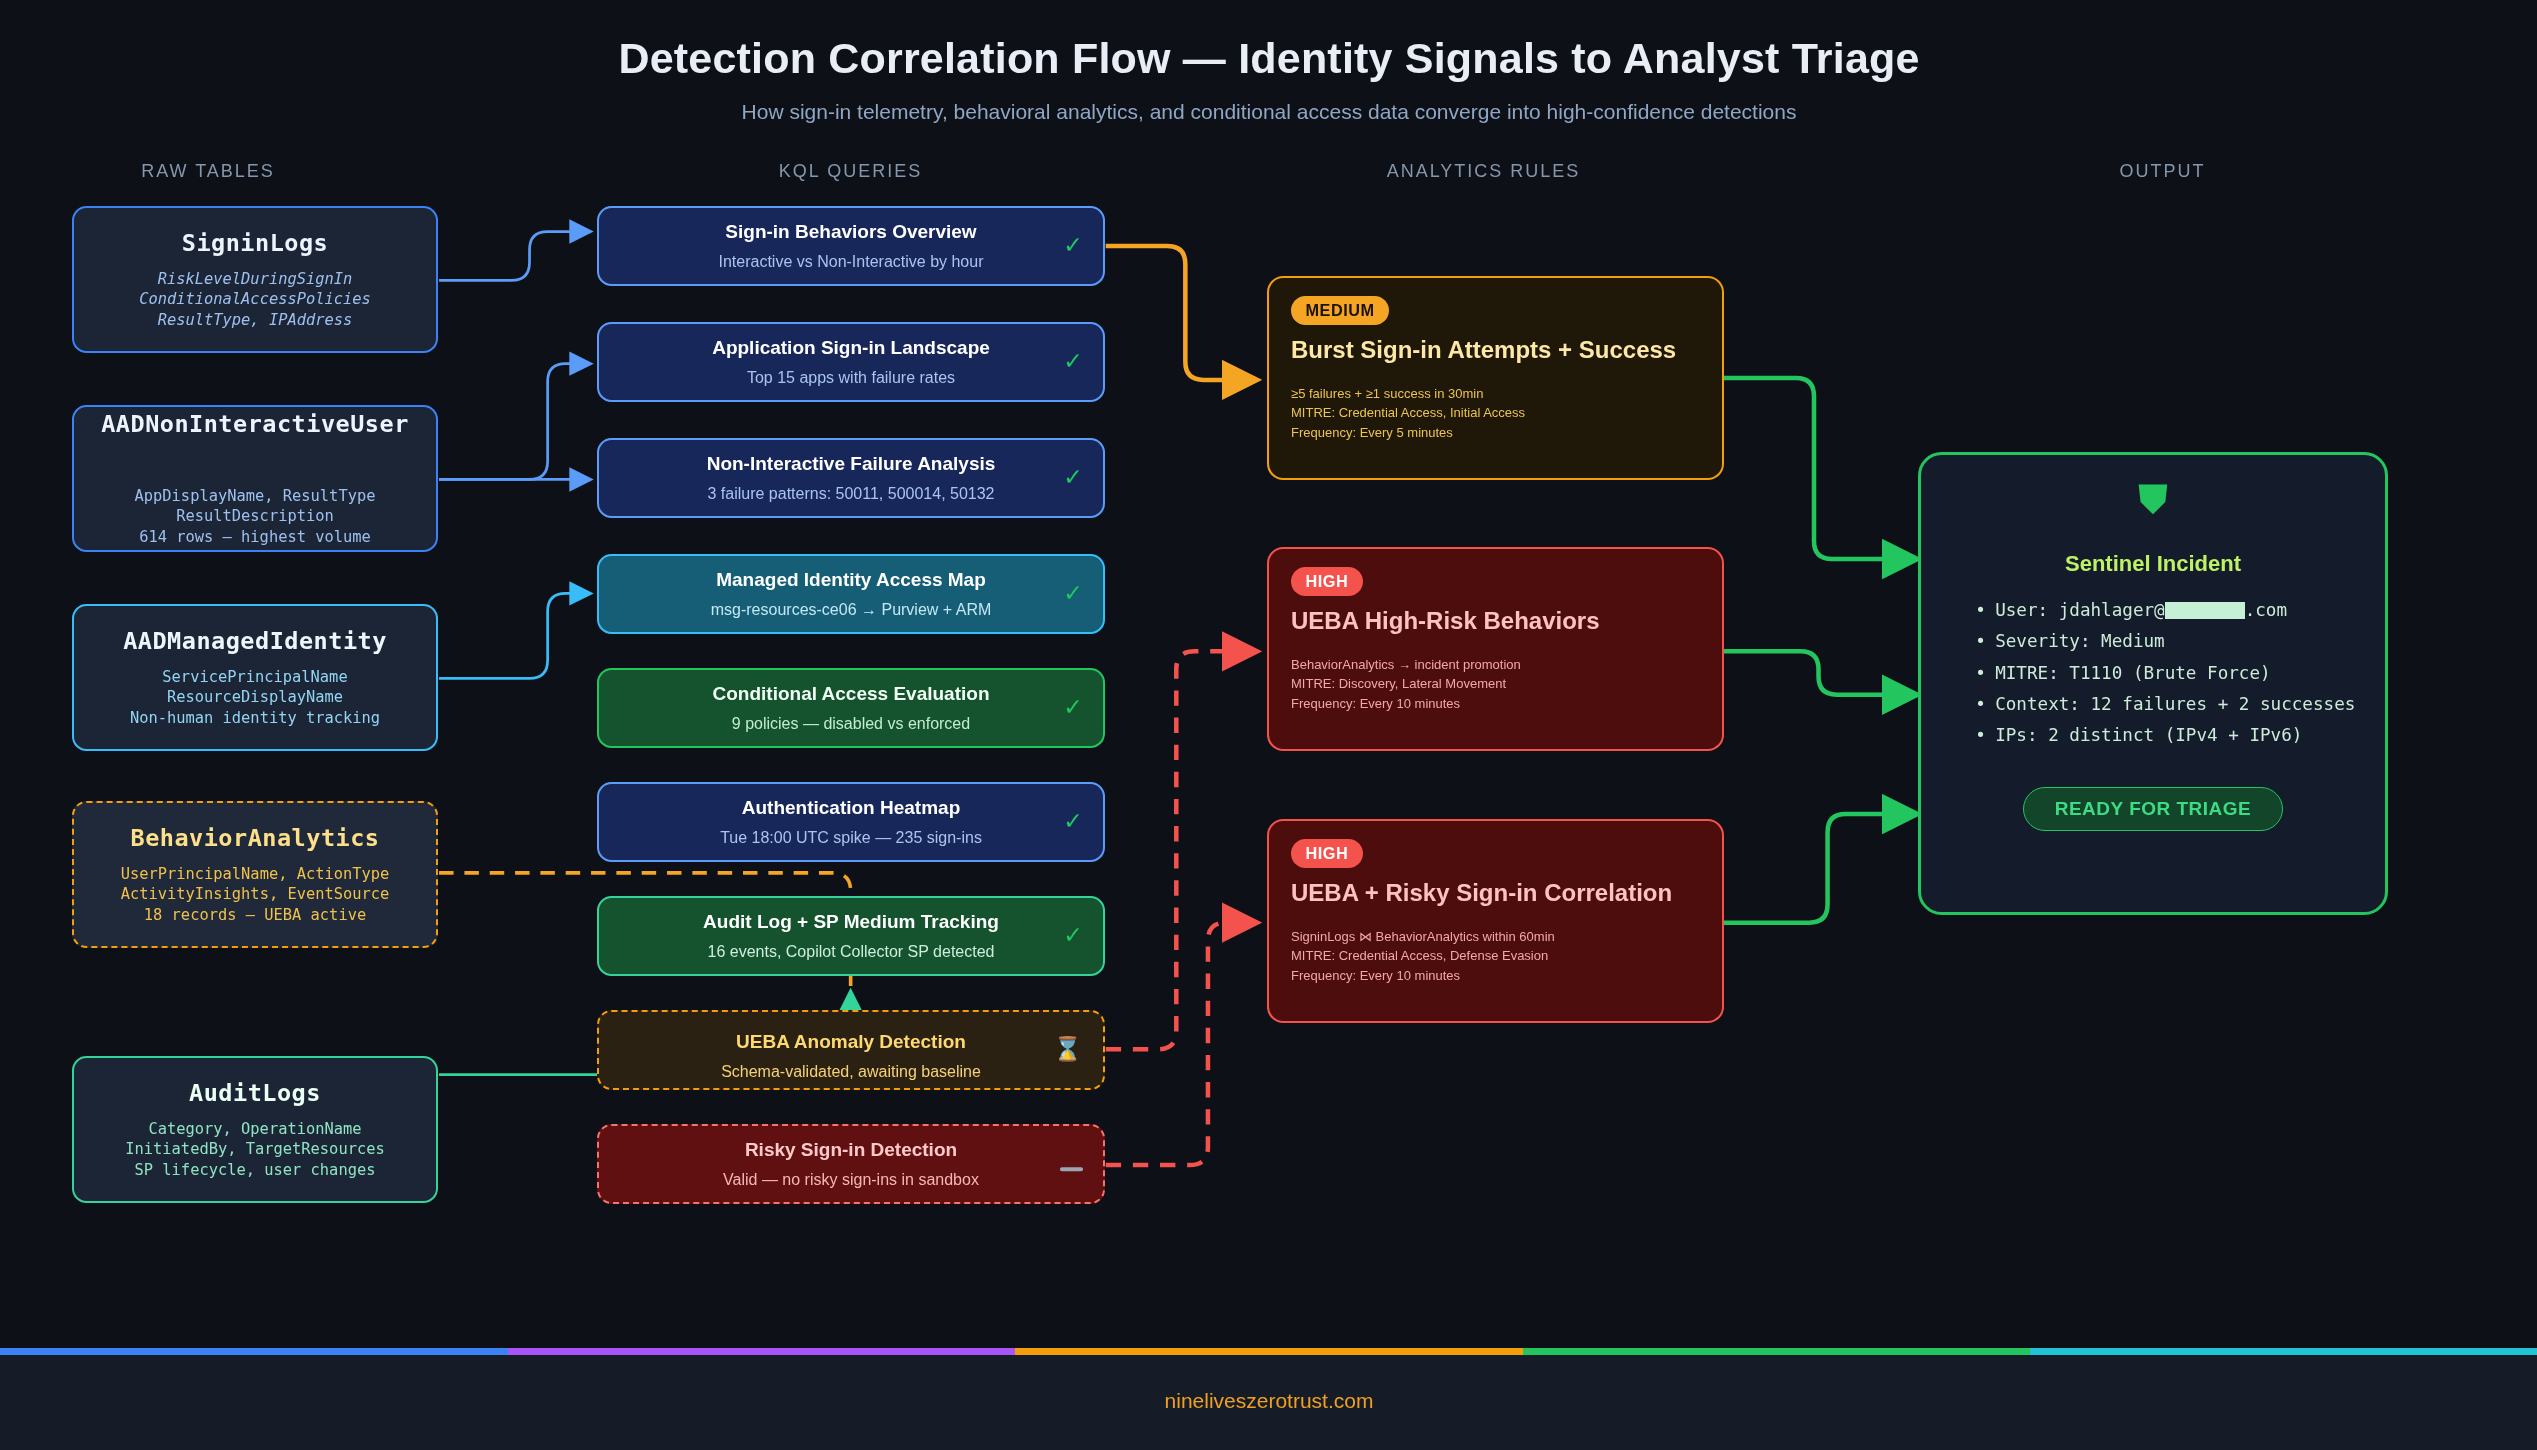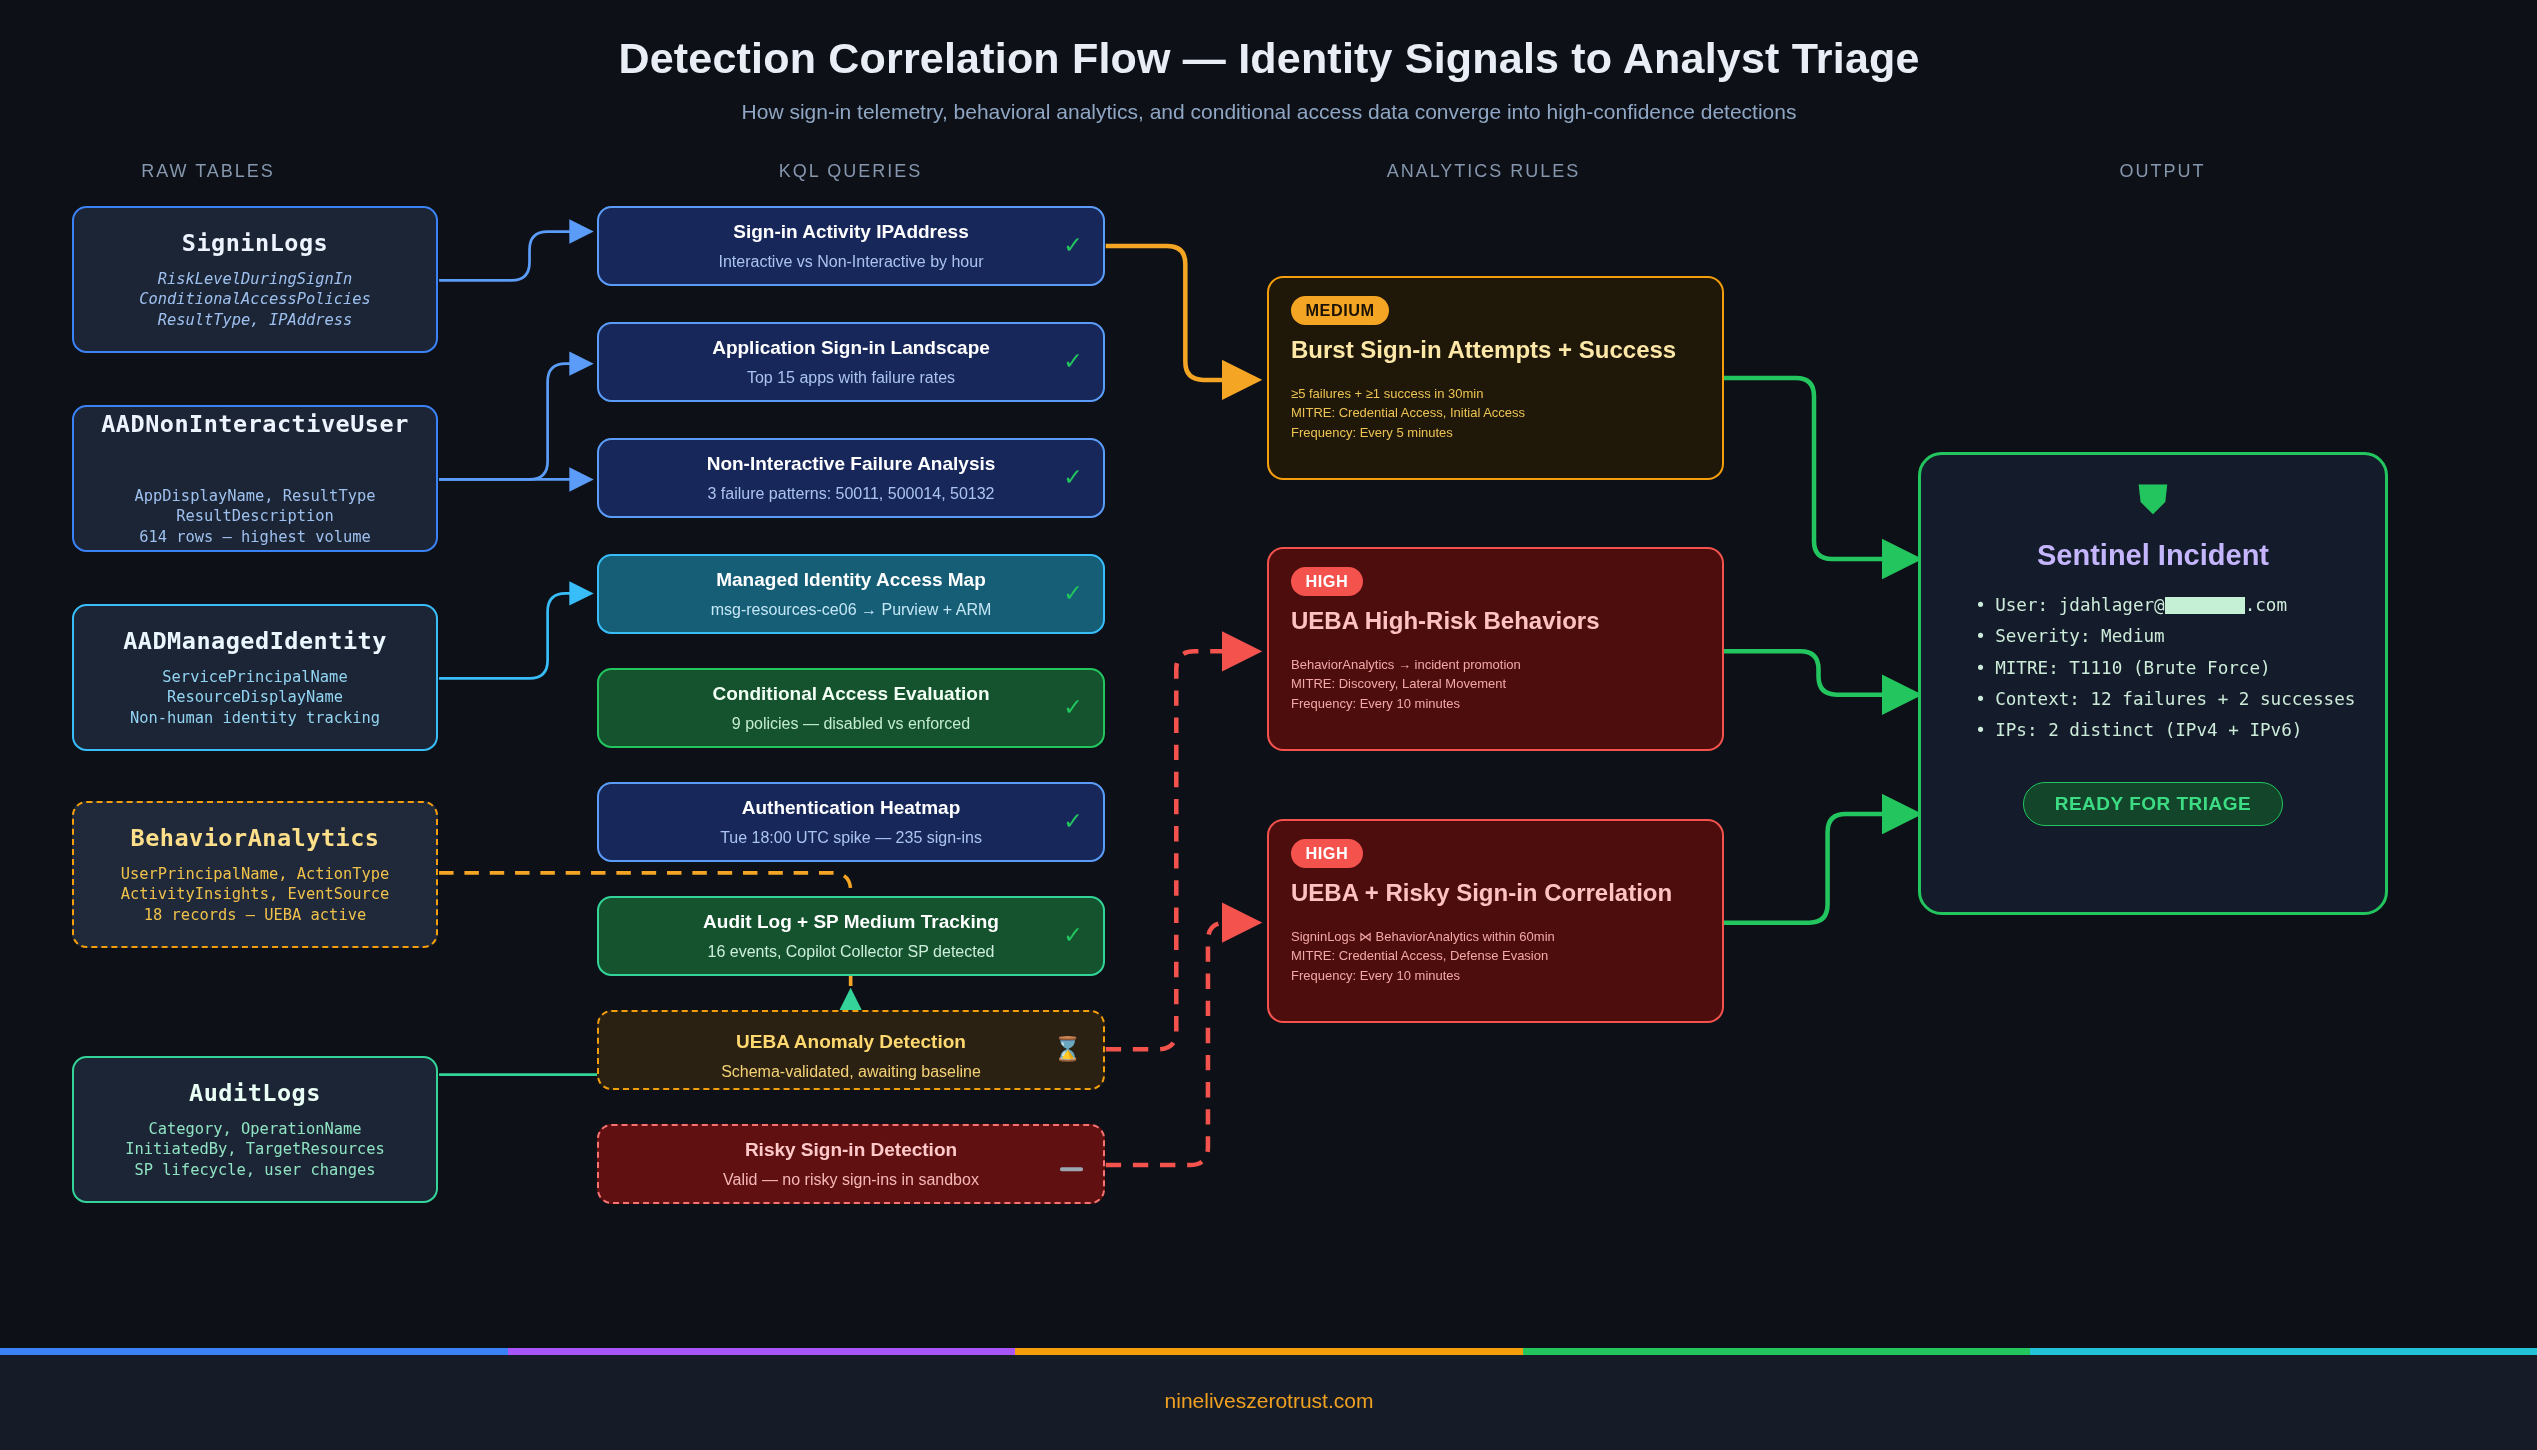--- a/index.html
+++ b/index.html
@@ -107,21 +107,21 @@
 
   
   .output {
     position:absolute; box-sizing:border-box;
     border: 3.6px solid #22c55e; border-radius: 23.5px;
     background: #141c2b;
     display:flex; flex-direction:column; align-items:center;
   }
   .out-shield { font-size: 40px; color:#22c55e; line-height:1; margin-top: 23.5px;
                 font-family:"DejaVu Sans", sans-serif; }
-  .out-title { font-size: 29px; font-weight: bold; color:#c4b5fd; margin-top: 20px; }
+  .out-title { font-size: 22px; font-weight: bold; color:#bef264; margin-top: 32px; }
   .out-list { margin-top: 23.5px; padding:0 0 0 7.2px; list-style:none; align-self:flex-start;
               margin-left: 47px; }
   .out-list li {
     font-family:"DejaVu Sans Mono","Liberation Mono",monospace;
     font-size: 17.6px; color:#cdebd9; margin-bottom: 11.3px; position:relative; padding-left:20px;
     white-space: nowrap;
   }
   .out-list li:before { content:"•"; position:absolute; left:0; color:#cdebd9; }
   .redact { display:inline-block; width:80px; height:17px; background:#c6f0d5;
             vertical-align:-2.7px; }
@@ -228,21 +228,21 @@
   </div>
 
   <div class="card tbl green" style="left:72px; top:1056px; width:366px; height:147px;">
     <div class="t-title mono">AuditLogs</div>
     <div class="t-lines mono" style="white-space:pre-line;">Category, OperationName
 InitiatedBy, TargetResources
 SP lifecycle, user changes</div>
   </div>
 
   <div class="card kql navy" style="left:597px; top:206px; width:508px; height:80px; position:absolute;">
-    <div class="q-title">Sign-in Activity IPAddress</div>
+    <div class="q-title">Sign-in Behaviors Overview</div>
     <div class="q-sub">Interactive vs Non-Interactive by hour</div>
     <div class="q-mark check">✓</div>
   </div>
 
   <div class="card kql navy" style="left:597px; top:322px; width:508px; height:80px;">
     <div class="q-title">Application Sign-in Landscape</div>
     <div class="q-sub">Top 15 apps with failure rates</div>
     <div class="q-mark check">✓</div>
   </div>
 

